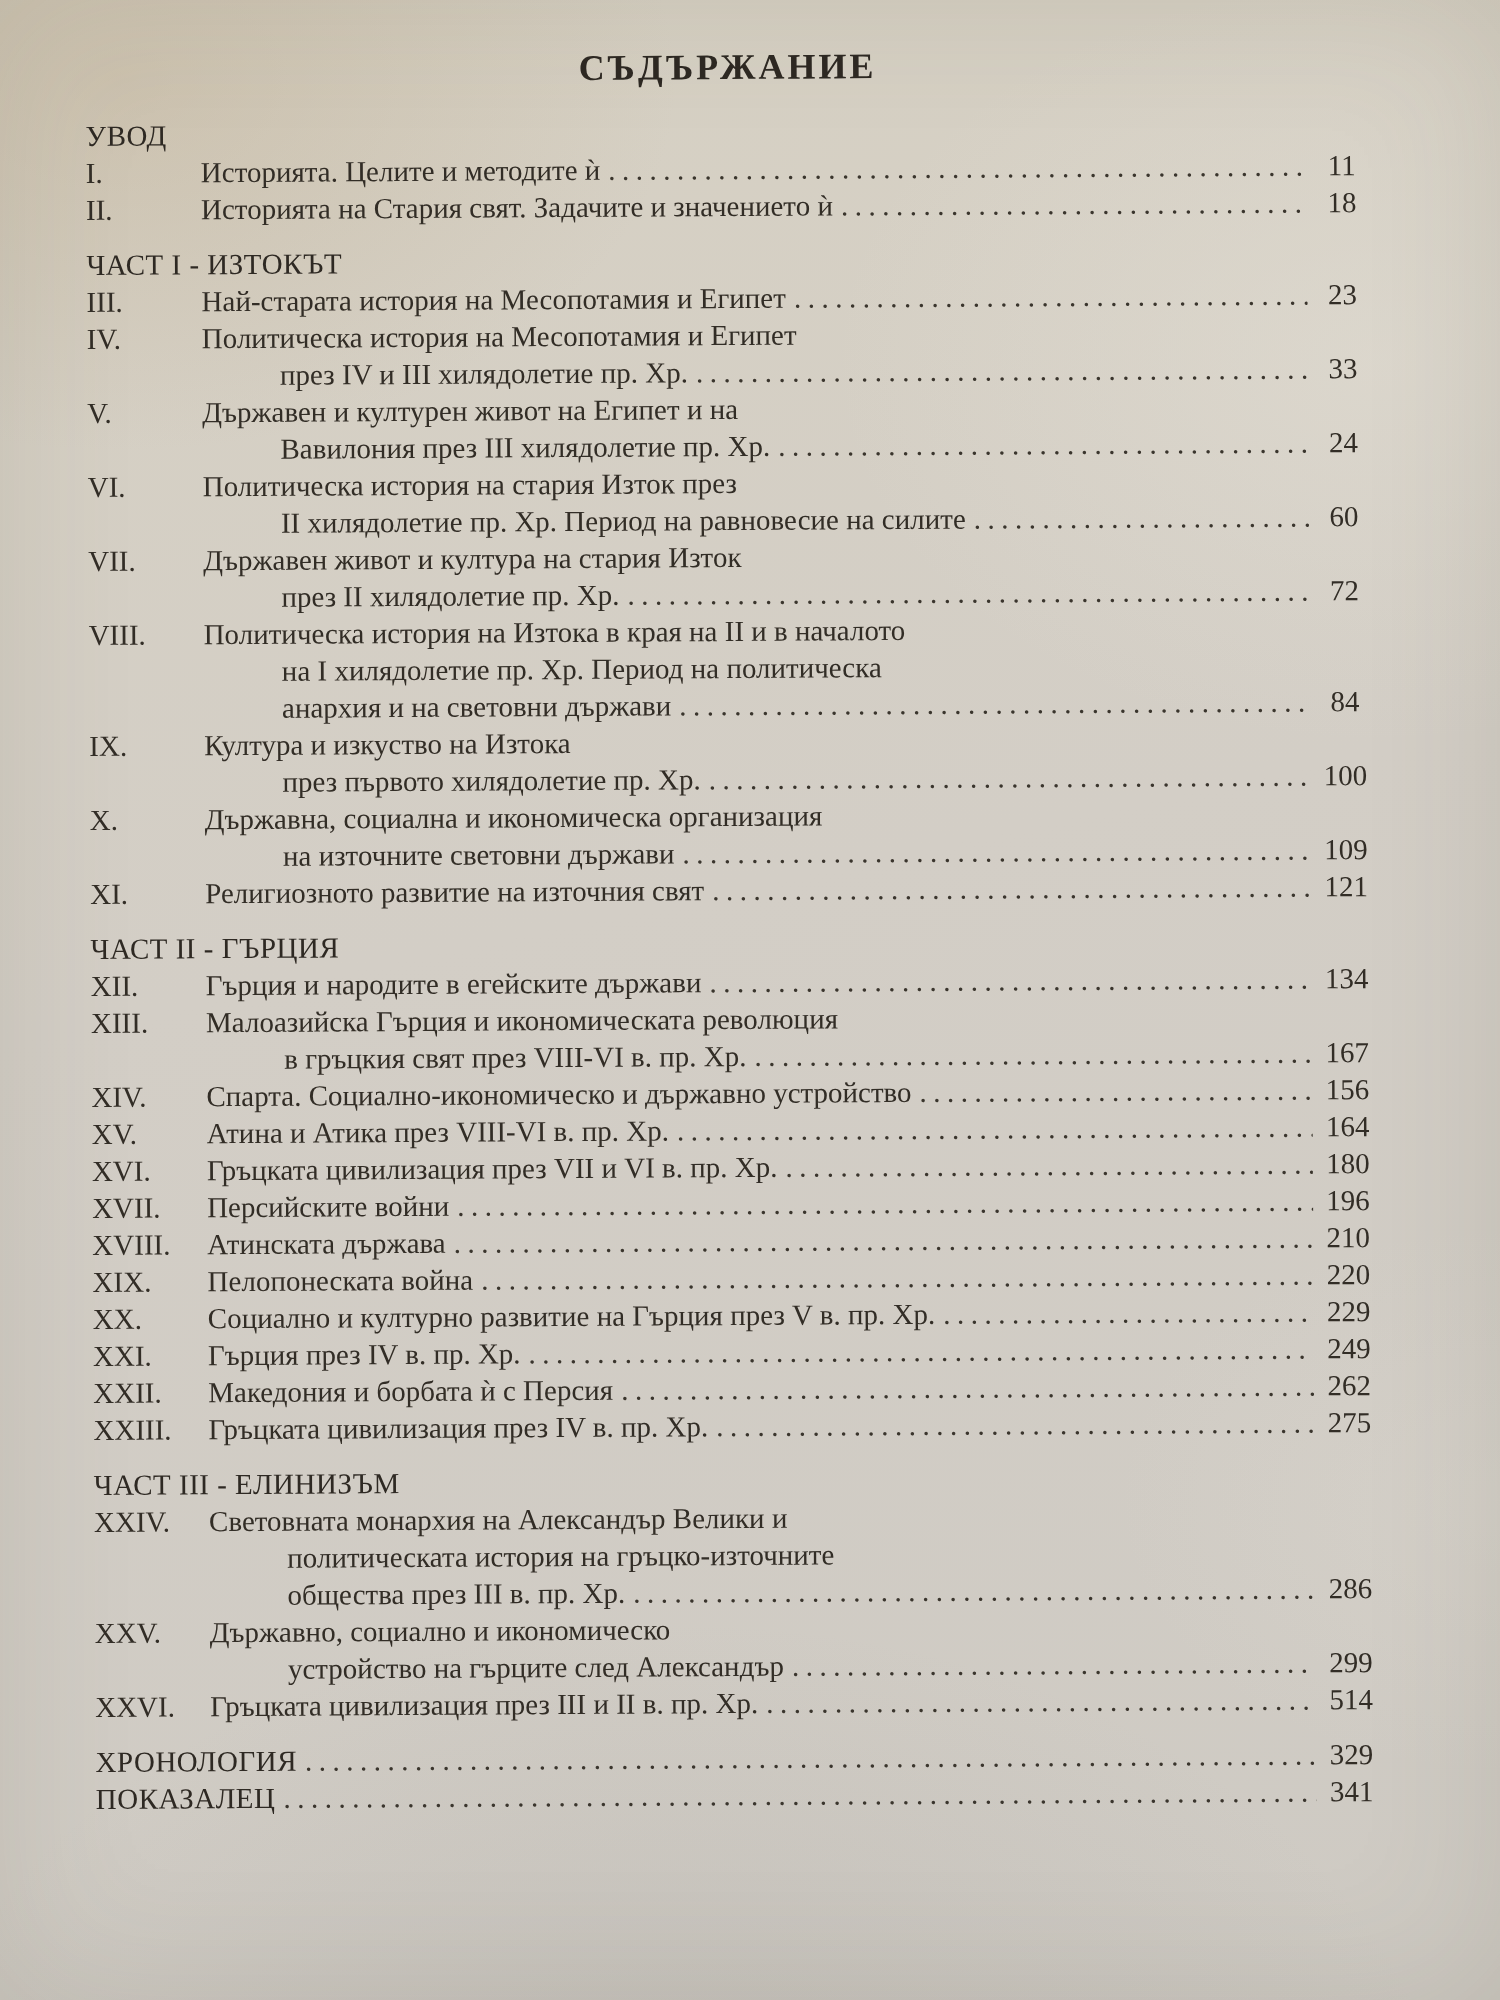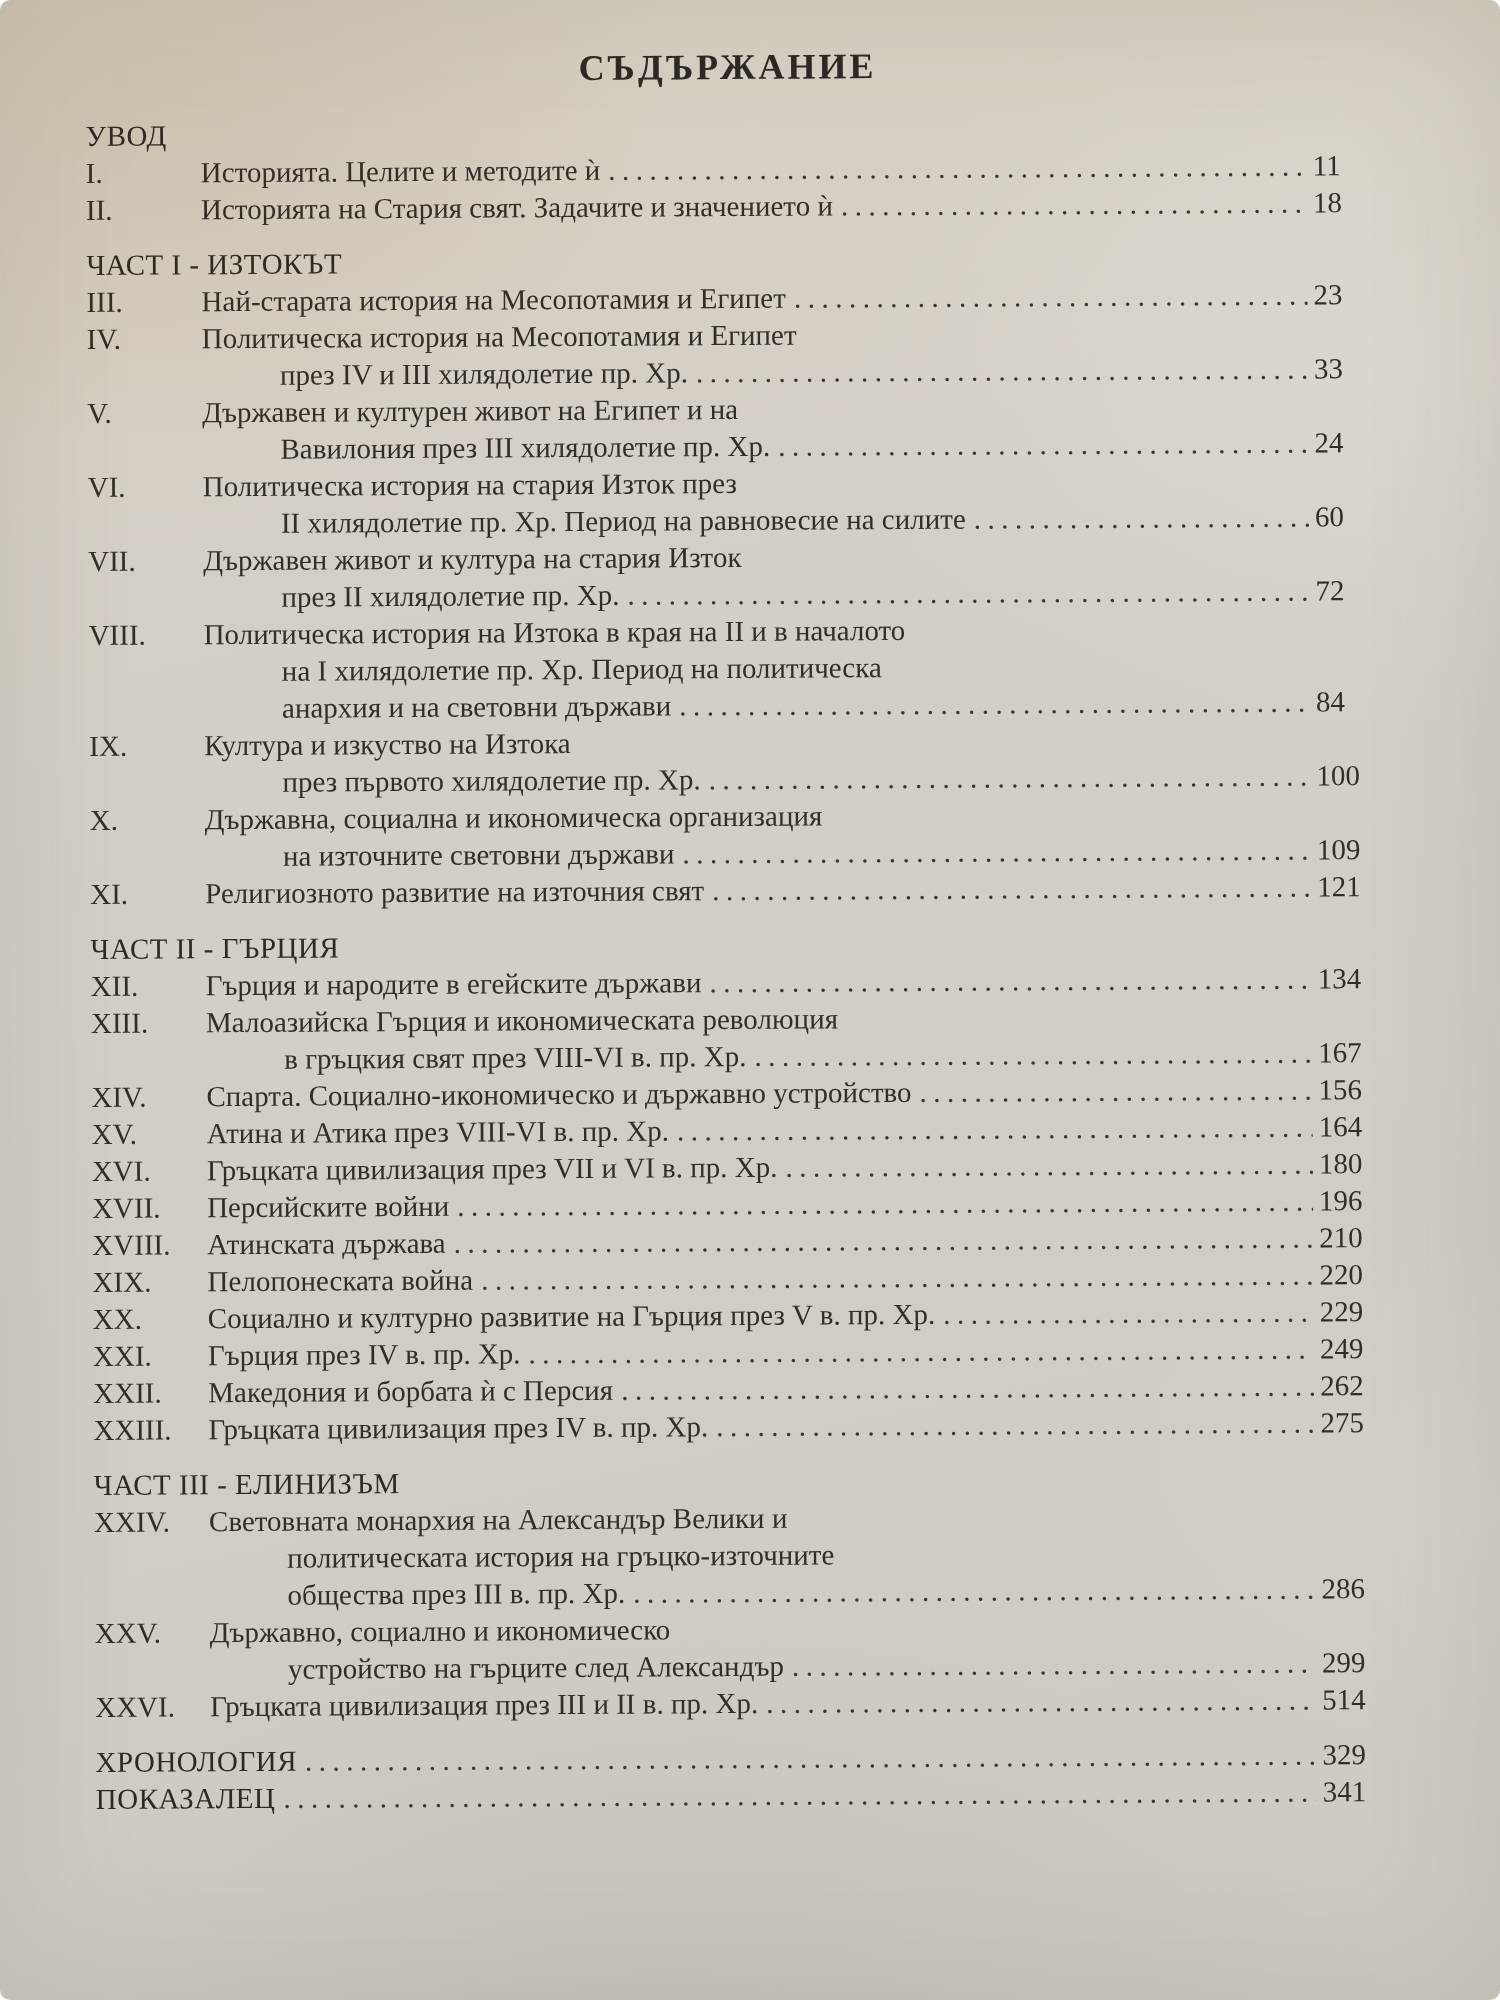--- a/index.html
+++ b/index.html
@@ -13,21 +13,20 @@
     overflow:hidden;
     background-color:#d3cec5;
     background-image:
       radial-gradient(900px 600px at 8% 4%, rgba(187,170,142,0.38), rgba(187,170,142,0) 62%),
       radial-gradient(1000px 700px at 92% 18%, rgba(228,224,214,0.45), rgba(228,224,214,0) 55%),
       radial-gradient(1300px 900px at 45% 108%, rgba(148,146,143,0.20), rgba(148,146,143,0) 60%),
       radial-gradient(700px 500px at 100% 75%, rgba(220,216,208,0.35), rgba(220,216,208,0) 55%),
       linear-gradient(168deg,#d7d1c3 0%, #d3cec6 45%, #cecac3 100%);
     box-shadow: inset 0 0 140px rgba(95,84,62,0.14);
     color:#322d26;
-    border-radius:10px;
   }
   .content {
     position:absolute;
     top:46px; left:85px; right:130px;
     transform:rotate(-0.35deg);
     transform-origin:50% 0;
   }
   .title {
     font-size:36px;
     font-weight:bold;
@@ -55,21 +54,21 @@
     overflow:hidden;
     white-space:nowrap;
     letter-spacing:6.5px;
     padding-left:8px;
     min-width:28px;
     color:#3a352d;
   }
   .pageno {
     flex:0 0 auto;
     min-width:58px;
-    text-align:left;
+    text-align:center;
     padding-left:6px;
   }
 </style>
 </head>
 <body>
 
 <div class="paper">
   <div class="content">
     <h1 class="title">СЪДЪРЖАНИЕ</h1>
     <div id="toc">

